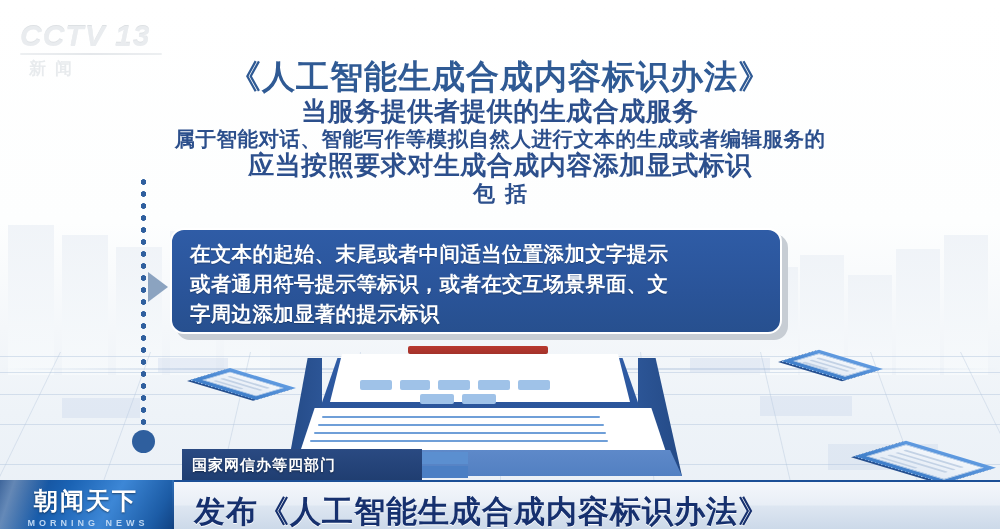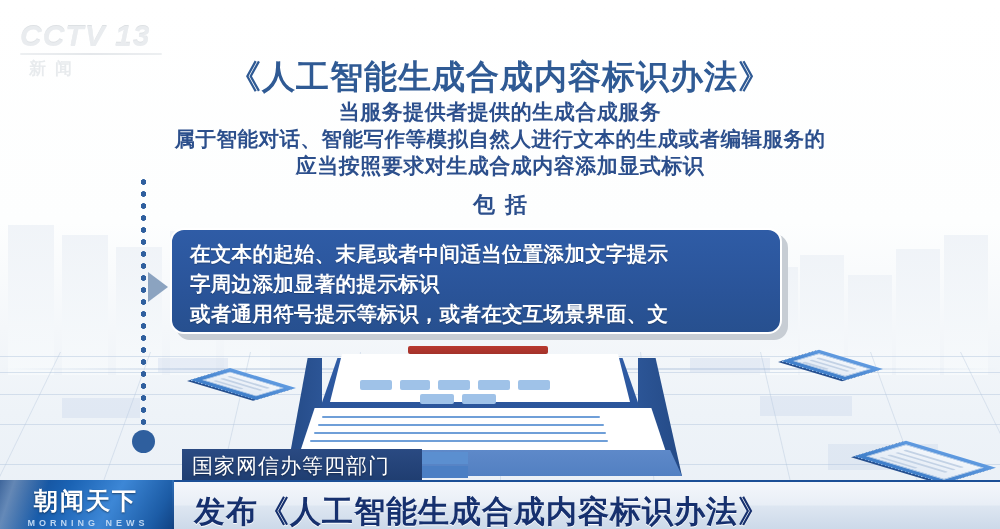--- a/index.html
+++ b/index.html
@@ -45,27 +45,27 @@
   .title-wrap {
     position:absolute; left:0; top:56px; width:1000px; text-align:center;
     color:#2f5a94;
   }
   .main-title {
     font-size:33px; font-weight:bold; line-height:42px;
     color:#2f5a94; letter-spacing:1px;
     text-shadow:0 1px 0 rgba(255,255,255,.9);
   }
   .sub-line {
-    font-size:21px; font-weight:bold; line-height:27px;
+    font-size:26px; font-weight:bold; line-height:27px;
     color:#2c4f8c; letter-spacing:.5px;
     text-shadow:0 1px 0 rgba(255,255,255,.85);
   }
   .sub-line.l2 { font-size:20.5px; }
   .includes {
-    margin-top:11px;
+    margin-top:0;
     font-size:22px; font-weight:bold; color:#2c4f8c;
     letter-spacing:10px; text-indent:10px;
   }
 
   
   .dot-line {
     position:absolute; left:140px; top:176px; width:7px; height:268px;
     background-image:radial-gradient(circle, #2f5f9e 0 2.6px, rgba(0,0,0,0) 3px);
     background-size:7px 12px; background-repeat:repeat-y;
   }
@@ -226,21 +226,21 @@
     background:linear-gradient(180deg,#2f6fb8,#11407f);
   }
 
   
   .dept-tag {
     position:absolute; left:182px; top:449px; width:240px; height:33px;
     background:linear-gradient(180deg,#2a4a82 0%,#1f3d70 100%);
     display:flex; align-items:center; padding-left:10px;
   }
   .dept-tag span {
-    font-size:21px; font-weight:normal; color:#ffffff; letter-spacing:1px;
+    font-size:15px; font-weight:bold; color:#ffffff; letter-spacing:1px;
     text-shadow:0 1px 2px rgba(0,0,0,.4);
   }
   .dept-tag-accent {
     position:absolute; left:422px; top:452px; width:46px; height:12px;
     background:#5b8fd0;
   }
   .dept-tag-accent2 {
     position:absolute; left:422px; top:466px; width:46px; height:12px;
     background:#4b7fc4;
   }
@@ -300,22 +300,22 @@
     <div class="includes">包括</div>
   </div>
 
   <div class="dot-line"></div>
   <div class="dot-cap"></div>
   <div class="arrow-tri"></div>
 
   <div class="callout-shadow"></div>
   <div class="callout">
     <p>在文本的起始、末尾或者中间适当位置添加文字提示</p>
+    <p>或者通用符号提示等标识，或者在交互场景界面、文</p>
     <p>字周边添加显著的提示标识</p>
-    <p>或者通用符号提示等标识，或者在交互场景界面、文</p>
   </div>
 
   <div class="iso" style="left:210px; top:364px; width:66px; height:40px;">
     <div class="iso-inner">
       <div class="iso-row" style="left:6px; top:6px;  width:40px;"></div>
       <div class="iso-row" style="left:6px; top:13px; width:40px;"></div>
       <div class="iso-row" style="left:6px; top:20px; width:28px;"></div>
     </div>
   </div>
   <div class="iso" style="left:800px; top:346px; width:64px; height:38px;">

